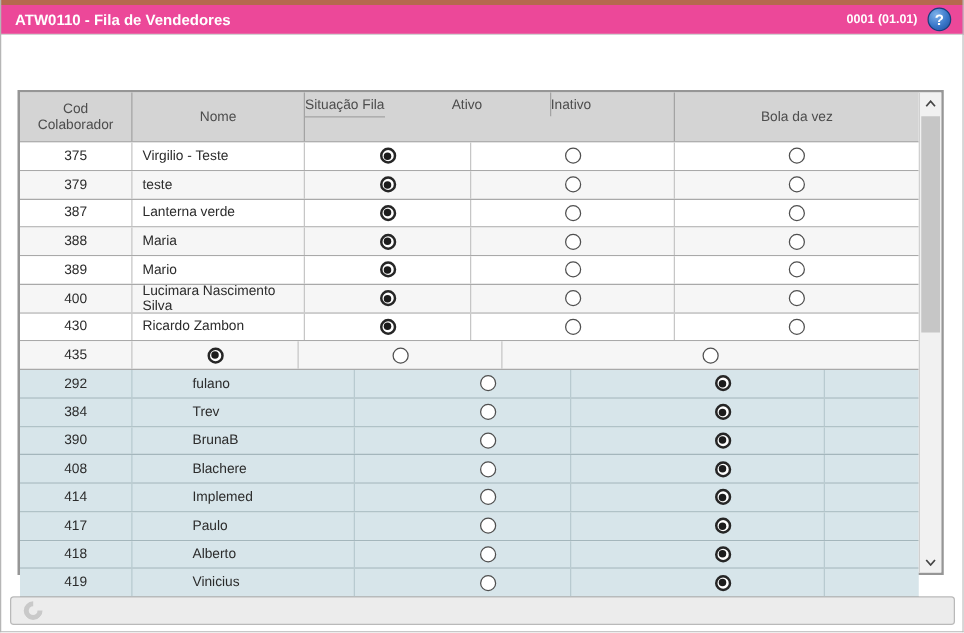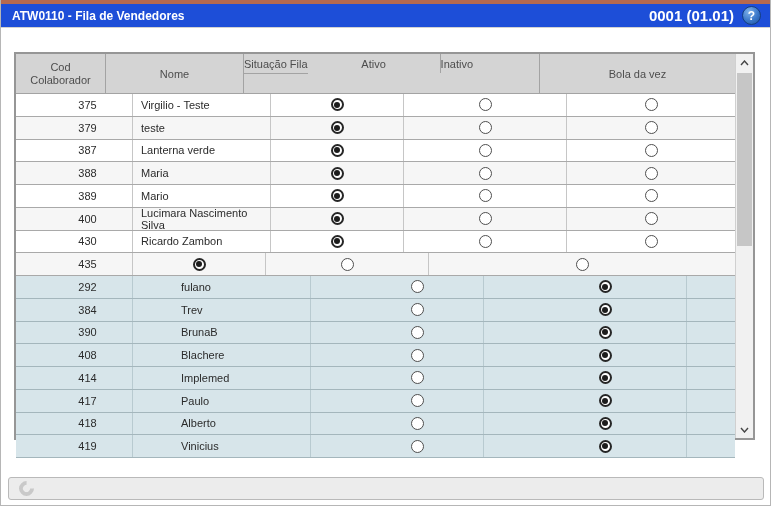--- a/index.html
+++ b/index.html
@@ -10,60 +10,60 @@
     position: relative;
     overflow: hidden;
   }
   .page-border { position:absolute; inset:0; border:1px solid #b6b6b6; border-top:none; pointer-events:none; z-index:50; }
 
   
   .top-strip { height:4px; background:#b5694e; }
 
   
   .titlebar {
-    height:24px; background:#1d4ed8; color:#ffffff;
+    height:24px; background:#ec4899; color:#ffffff;
     display:flex; align-items:center; justify-content:space-between;
     padding:0 10px 0 12px; border-bottom:1px solid #d2d2d2;
   }
   .titlebar .ttl { font-size:12px; font-weight:bold; }
   .titlebar-right { display:flex; align-items:center; gap:8px; }
-  .titlebar-right .ver { font-size:15px; font-weight:bold; }
+  .titlebar-right .ver { font-size:10px; font-weight:bold; }
   .help {
     width:19px; height:19px; border-radius:50%;
     background: radial-gradient(circle at 35% 28%, #7db1ea 0%, #3a77c9 55%, #1d4f9e 100%);
     border:1px solid #163f7c;
     color:#fff; font-size:12px; font-weight:bold;
     display:flex; align-items:center; justify-content:center;
     cursor:pointer;
   }
 
   
   .grid-wrap {
-    position:absolute; left:14px; top:52px;
+    position:absolute; left:14px; top:72px;
     width:741px; height:388px;
     border:2px solid #969696;
     background:#fff;
     display:flex;
   }
   .grid-main { width:719px; }
 
   
   .ghead { display:flex; height:40px; background:#d4d4d4; border-bottom:1px solid #a3a3a3; color:#4d4d4d; font-size:11px; }
   .hcell { border-right:1px solid #a3a3a3; display:flex; align-items:center; justify-content:center; text-align:center; }
   .h-cod { width:90px; flex-direction:column; line-height:13px; }
   .h-nome { width:138px; }
   .h-group { width:296px; display:flex; border-right:1px solid #a3a3a3; }
   .h-sit { height:20px; display:flex; align-items:center; justify-content:center; border-bottom:1px solid #a3a3a3; }
   .h-sub { display:flex; height:19px; }
   .h-ativo { width:133px; display:flex; align-items:center; justify-content:center; border-right:1px solid #a3a3a3; }
   .h-inativo { flex:1; display:flex; align-items:center; justify-content:center; }
   .h-bola { flex:1; border-right:none; }
 
   
-  .row { display:flex; height:22.75px; background:#ffffff; border-bottom:1px solid #a9a9a9; font-size:11px; color:#2b2b2b; cursor:default;padding-left:27px; }
+  .row { display:flex; height:22.75px; background:#ffffff; border-bottom:1px solid #a9a9a9; font-size:11px; color:#2b2b2b; cursor:default; }
   .row.alt { background:#f6f6f6; }
   .row.hl { background:#d7e5ea; border-bottom-color:#a4b6bc;gap:40px; }
   .cell { height:100%; display:flex; align-items:center; justify-content:center; border-right:1px solid #c6c6c6; }
   .row.hl .cell { border-right-color:#b8cad0; }
   .c-cod { width:90px; }
   .c-nome { width:138px; justify-content:flex-start; padding-left:8px; }
   .c-ativo { width:133px; }
   .c-inativo { width:163px; }
   .c-bola { flex:1; border-right:none; }
 

